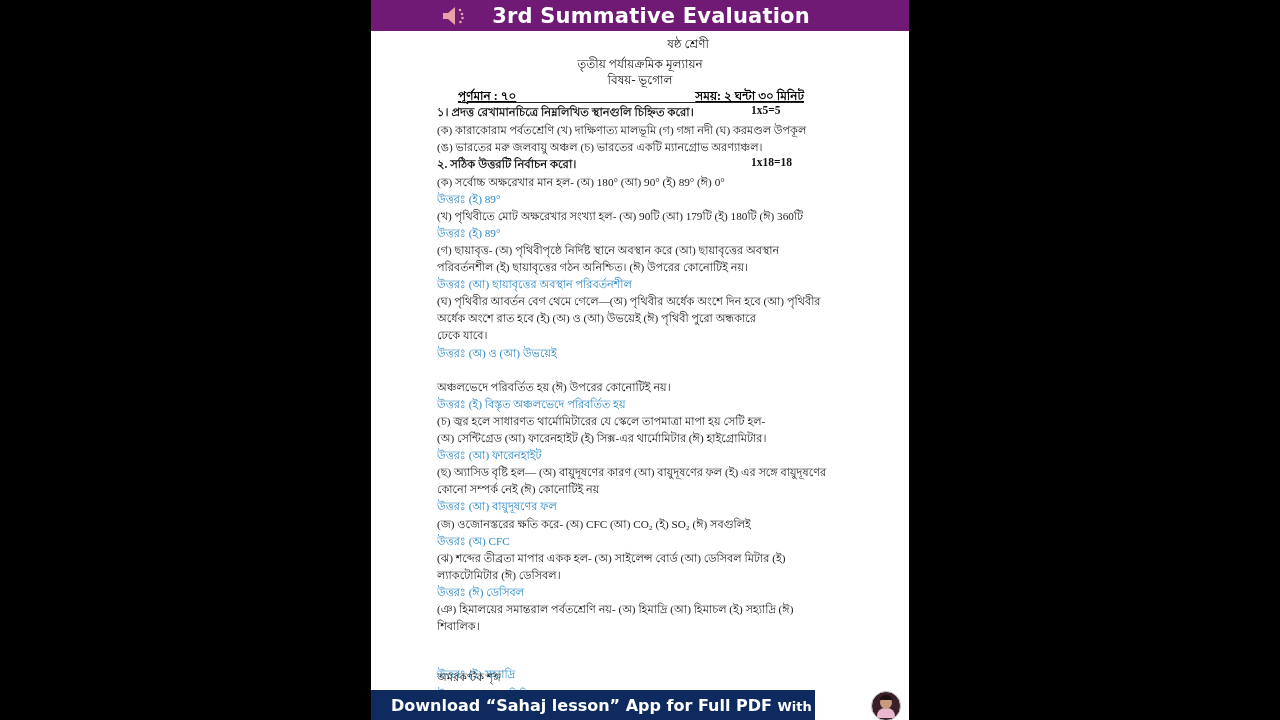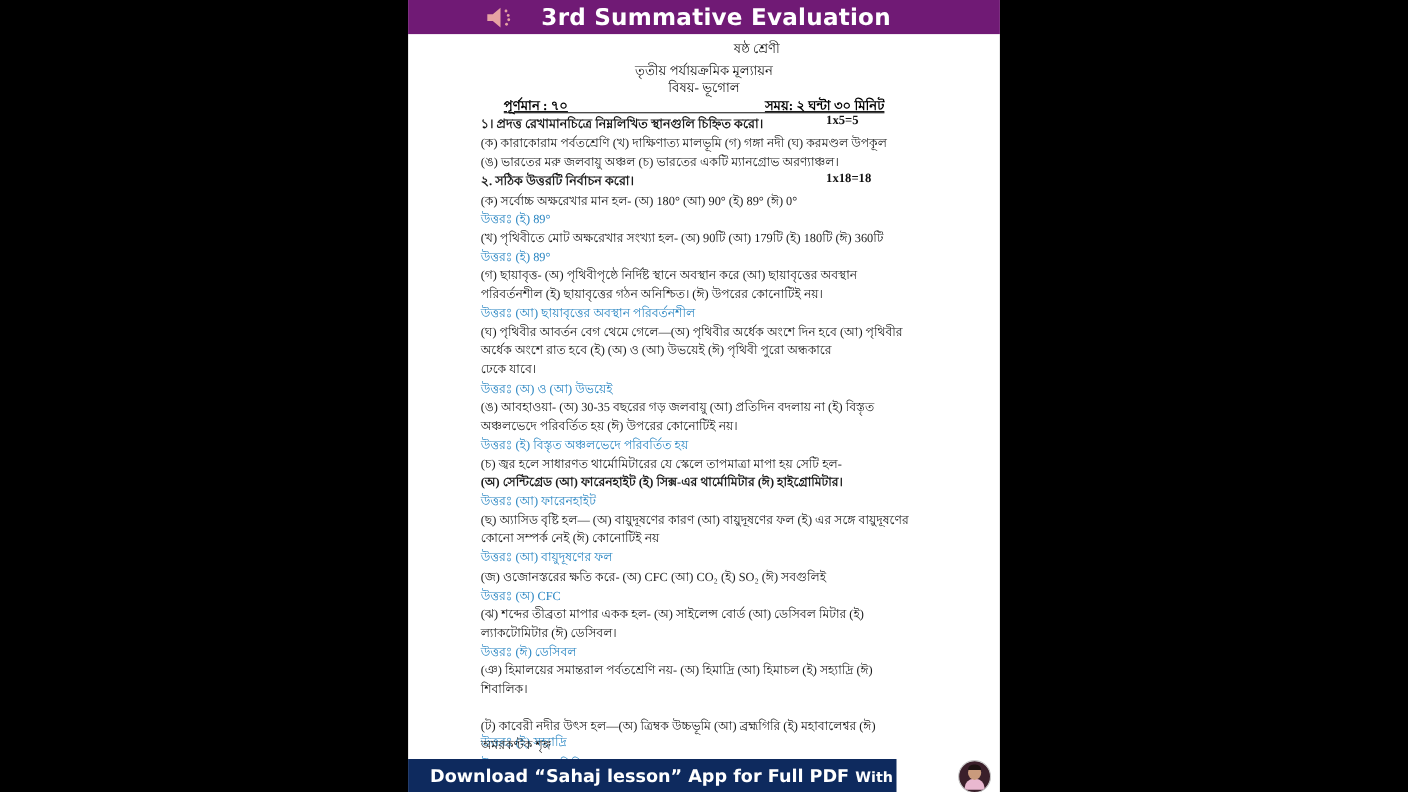--- a/index.html
+++ b/index.html
@@ -72,44 +72,42 @@
 
     <div class="line" style="top:211px;text-align:center;">(গ) ছায়াবৃত্ত- (অ) পৃথিবীপৃষ্ঠে নির্দিষ্ট স্থানে অবস্থান করে (আ) ছায়াবৃত্তের অবস্থান</div>
     <div class="line" style="top:228px;">পরিবর্তনশীল (ই) ছায়াবৃত্তের গঠন অনিশ্চিত। (ঈ) উপরের কোনোটিই নয়।</div>
     <div class="line ans" style="top:245px;">উত্তরঃ (আ) ছায়াবৃত্তের অবস্থান পরিবর্তনশীল</div>
 
     <div class="line" style="top:262px;">(ঘ) পৃথিবীর আবর্তন বেগ থেমে গেলে—(অ) পৃথিবীর অর্ধেক অংশে দিন হবে (আ) পৃথিবীর</div>
     <div class="line" style="top:279px;">অর্ধেক অংশে রাত হবে (ই)             (অ) ও (আ)  উভয়েই (ঈ) পৃথিবী পুরো অন্ধকারে</div>
     <div class="line" style="top:296px;">ঢেকে যাবে।</div>
     <div class="line ans" style="top:314px;">উত্তরঃ (অ) ও (আ)  উভয়েই</div>
 
-    <div class="line" style="top:331px;">(ঙ) আবহাওয়া- (অ) 30-35 বছরের গড় জলবায়ু (আ) প্রতিদিন বদলায় না (ই) বিস্তৃত</div>
     <div class="line" style="top:348px;">অঞ্চলভেদে পরিবর্তিত হয় (ঈ) উপরের কোনোটিই নয়।</div>
     <div class="line ans" style="top:365px;">উত্তরঃ (ই) বিস্তৃত অঞ্চলভেদে পরিবর্তিত হয়</div>
 
     <div class="line" style="top:382px;">(চ) জ্বর হলে সাধারণত থার্মোমিটারের যে স্কেলে তাপমাত্রা মাপা হয় সেটি হল-</div>
-    <div class="line" style="top:399px;font-weight:bold;">(অ) সেন্টিগ্রেড (আ) ফারেনহাইট (ই) সিক্স-এর থার্মোমিটার (ঈ) হাইগ্রোমিটার।</div>
+    <div class="line" style="top:399px;">(অ) সেন্টিগ্রেড (আ) ফারেনহাইট (ই) সিক্স-এর থার্মোমিটার (ঈ) হাইগ্রোমিটার।</div>
     <div class="line ans" style="top:416px;">উত্তরঃ (আ) ফারেনহাইট</div>
 
     <div class="line" style="top:433px;">(ছ) অ্যাসিড বৃষ্টি হল— (অ) বায়ুদূষণের কারণ (আ) বায়ুদূষণের ফল (ই) এর সঙ্গে বায়ুদূষণের</div>
     <div class="line" style="top:450px;">কোনো সম্পর্ক নেই (ঈ) কোনোটিই নয়</div>
     <div class="line ans" style="top:467px;">উত্তরঃ (আ) বায়ুদূষণের ফল</div>
 
     <div class="line" style="top:485px;">(জ) ওজোনস্তরের ক্ষতি করে- (অ) CFC (আ) CO₂ (ই) SO₂ (ঈ) সবগুলিই</div>
     <div class="line ans" style="top:502px;">উত্তরঃ (অ) CFC</div>
 
     <div class="line" style="top:519px;">(ঝ) শব্দের তীব্রতা মাপার একক হল- (অ) সাইলেন্স বোর্ড (আ) ডেসিবল মিটার (ই)</div>
     <div class="line" style="top:536px;">ল্যাকটোমিটার (ঈ) ডেসিবল।</div>
     <div class="line ans" style="top:553px;">উত্তরঃ (ঈ) ডেসিবল</div>
 
     <div class="line" style="top:570px;">(ঞ) হিমালয়ের সমান্তরাল পর্বতশ্রেণি নয়- (অ) হিমাদ্রি (আ) হিমাচল (ই) সহ্যাদ্রি (ঈ)</div>
     <div class="line" style="top:587px;">শিবালিক।</div>
     <div class="line ans" style="top:635px;">উত্তরঃ (ই) সহ্যাদ্রি</div>
 
-    <div class="line" style="top:621px;">(ট) কাবেরী নদীর উৎস হল—(অ) ত্রিম্বক উচ্চভূমি (আ) ব্রহ্মগিরি (ই) মহাবালেশ্বর (ঈ)</div>
     <div class="line" style="top:638px;">অমরকণ্টক শৃঙ্গ</div>
     <div class="line ans" style="top:655px;">উত্তরঃ (আ) ব্রহ্মগিরি</div>
   </div>
 
   <div class="footer">
     <span class="txt">
       <span>Download “Sahaj lesson” App for Full PDF</span>
       <span class="small">With Answer</span>
     </span>
     <div class="avatar">

